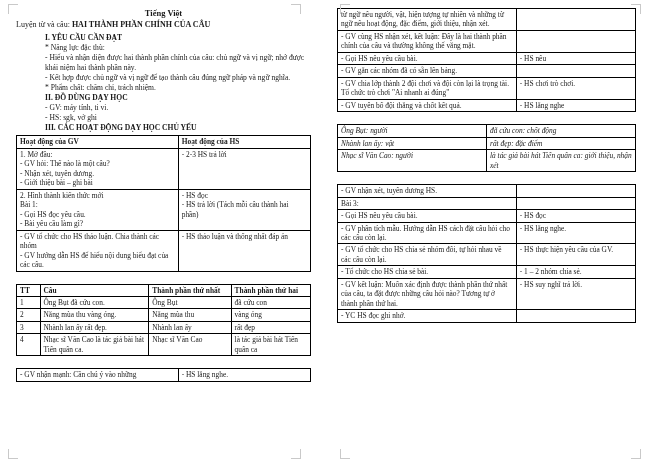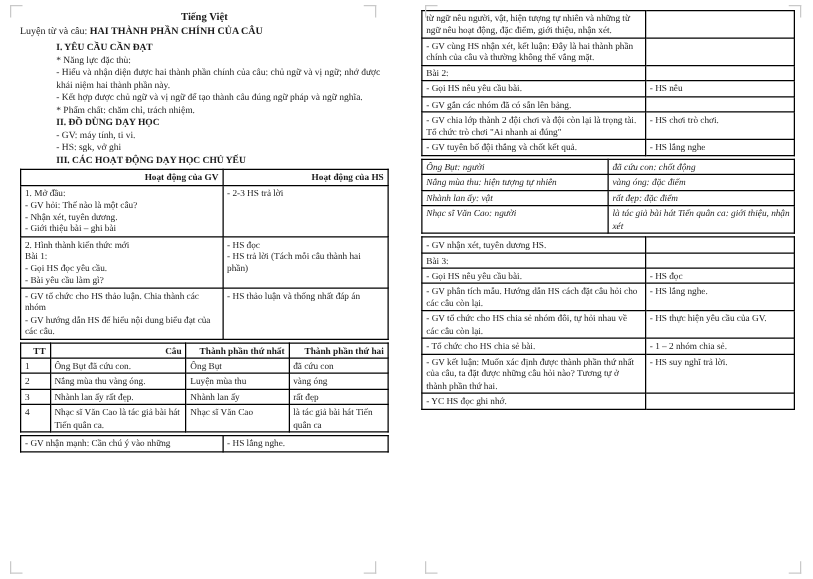--- a/index.html
+++ b/index.html
@@ -58,34 +58,34 @@
     margin: 0;
     white-space: pre-wrap;
     padding-left: 29px;
   }
   .bold { font-weight: bold; }
   .ital { font-style: italic; }
   table.grid {
     border-collapse: collapse;
     width: 100%;
     margin-top: 2px;
-    margin-bottom: 2px;
+    margin-bottom: 12px;
     table-layout: fixed;
   }
   table.grid td, table.grid th {
     border: 1px solid #000;
     font-size: 7.4px;
     line-height: 1.28;
     padding: 1px 3px;
     vertical-align: top;
     font-weight: normal;
     text-align: left;
   }
   table.grid th {
-    text-align: right;
+    text-align: left;
     font-weight: bold;
   }
   .cellwrap { white-space: pre-wrap; }
   .c-center { text-align: center; }
   .mini-tbl td { font-size: 7.2px; }
 </style>
 </head>
 <body>
 
 <div class="page">
@@ -160,21 +160,21 @@
       <tbody>
         <tr>
           <td class="c-center">1</td>
           <td>Ông Bụt đã cứu con.</td>
           <td>Ông Bụt</td>
           <td>đã cứu con</td>
         </tr>
         <tr>
           <td class="c-center">2</td>
           <td>Nắng mùa thu vàng óng.</td>
-          <td>Luyện mùa thu</td>
+          <td>Nắng mùa thu</td>
           <td>vàng óng</td>
         </tr>
         <tr>
           <td class="c-center">3</td>
           <td>Nhành lan ấy rất đẹp.</td>
           <td>Nhành lan ấy</td>
           <td>rất đẹp</td>
         </tr>
         <tr>
           <td class="c-center">4</td>
@@ -210,24 +210,20 @@
       <tbody>
         <tr>
           <td class="cellwrap">từ ngữ nêu người, vật, hiện tượng tự nhiên và những từ ngữ nêu hoạt động, đặc điểm, giới thiệu, nhận xét.</td>
           <td></td>
         </tr>
         <tr>
           <td class="cellwrap">- GV cùng HS nhận xét, kết luận: Đây là hai thành phần chính của câu và thường không thể vắng mặt.</td>
           <td></td>
         </tr>
         <tr>
-          <td class="cellwrap bold">Bài 2:</td>
-          <td></td>
-        </tr>
-        <tr>
           <td class="cellwrap">- Gọi HS nêu yêu cầu bài.</td>
           <td class="cellwrap">- HS nêu</td>
         </tr>
         <tr>
           <td class="cellwrap">- GV gắn các nhóm đã có sẵn lên bảng.</td>
           <td class="cellwrap"></td>
         </tr>
         <tr>
           <td class="cellwrap">- GV chia lớp thành 2 đội chơi và đội còn lại là trọng tài. Tổ chức trò chơi "Ai nhanh ai đúng"</td>
           <td class="cellwrap">- HS chơi trò chơi.</td>
@@ -241,24 +237,20 @@
 
     <table class="grid mini-tbl">
       <colgroup>
           <col style="width:50%">
           <col style="width:50%">
         </colgroup>
       <tbody>
         <tr>
           <td class="ital">Ông Bụt: người</td>
           <td class="ital">đã cứu con: chốt động</td>
-        </tr>
-        <tr>
-          <td class="ital">Nắng mùa thu: hiện tượng tự nhiên</td>
-          <td class="ital">vàng óng: đặc điểm</td>
         </tr>
         <tr>
           <td class="ital">Nhành lan ấy: vật</td>
           <td class="ital">rất đẹp: đặc điểm</td>
         </tr>
         <tr>
           <td class="ital">Nhạc sĩ Văn Cao: người</td>
           <td class="ital">là tác giả bài hát Tiến quân ca: giới thiệu, nhận xét</td>
         </tr>
       </tbody>

